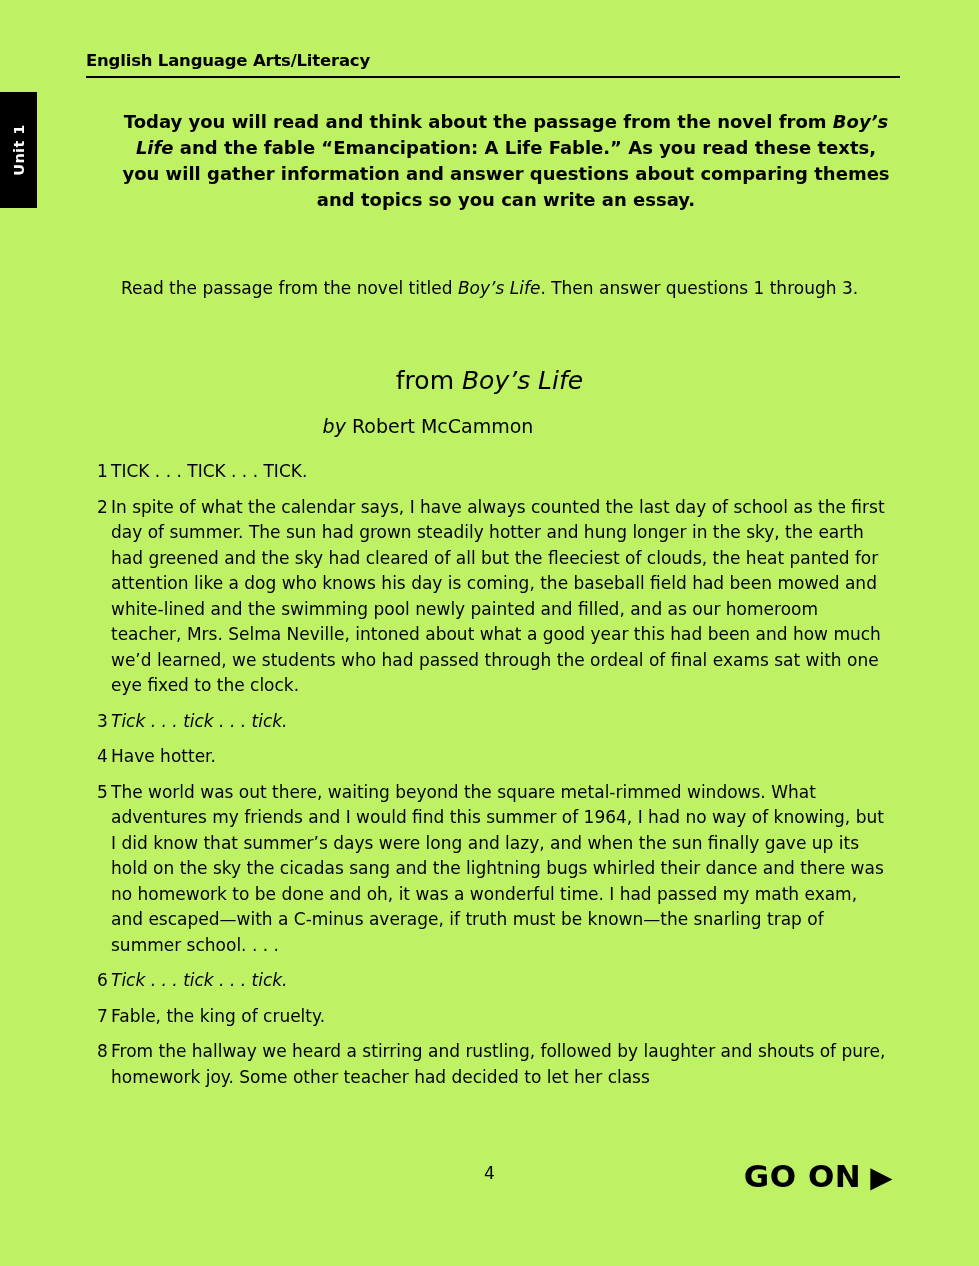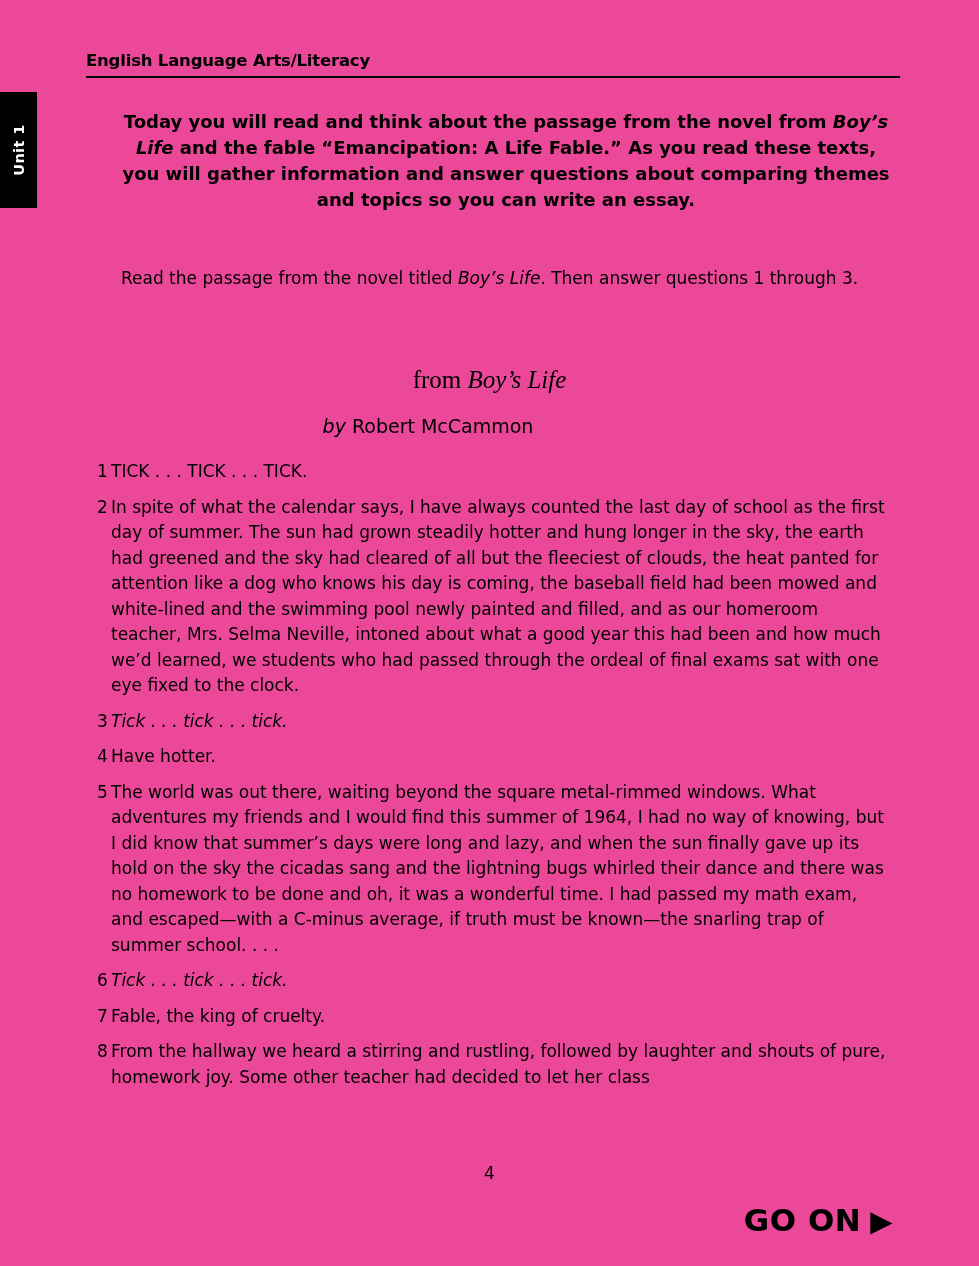--- a/index.html
+++ b/index.html
@@ -1,20 +1,20 @@
 <!DOCTYPE html>
 <html><head>
 <meta charset="utf-8">
 <style>
   html, body { margin: 0; padding: 0; background: #ffffff; }
   .page {
     position: relative;
     width: 979px;
     height: 1266px;
-    background: #ec4899;
+    background: #bef264;
     color: #000000;
     font-family: "DejaVu Sans", "Liberation Sans", sans-serif;
     overflow: hidden;
   }
   .header-title {
     position: absolute;
     left: 86px;
     top: 51px;
     font-size: 16.5px;
     font-weight: 700;
@@ -54,33 +54,32 @@
     top: 109px;
     width: 772px;
     font-size: 18px;
     font-weight: 700;
     line-height: 26px;
     text-align: center;
   }
   .instructions {
     position: absolute;
     left: 121px;
-    top: 265px;
+    top: 275px;
     width: 780px;
     font-size: 17px;
     line-height: 26px;
   }
   .passage-title {
     position: absolute;
     left: 0;
     top: 366px;
     width: 979px;
     text-align: center;
     font-size: 25px;
-    font-family: Liberation Serif, serif;
   }
   .passage-byline {
     position: absolute;
     left: 0;
     top: 415px;
     width: 856px;
     text-align: center;
     font-size: 19px;
   }
   .passage {
@@ -108,21 +107,20 @@
     position: absolute;
     right: 86px;
     top: 1158px;
     display: flex;
     align-items: center;
     gap: 9px;
     font-size: 31px;
     font-weight: 700;
     letter-spacing: 0.5px;
     white-space: nowrap;
-    margin-top: 44px;
   }
   .go-on-arrow {
     font-size: 29px;
     font-weight: 400;
     line-height: 1;
     transform: translateY(1px);
   }
 </style>
 </head>
 <body>

